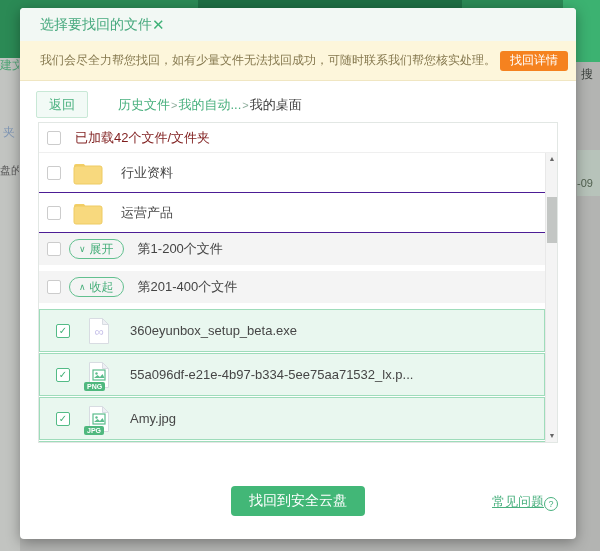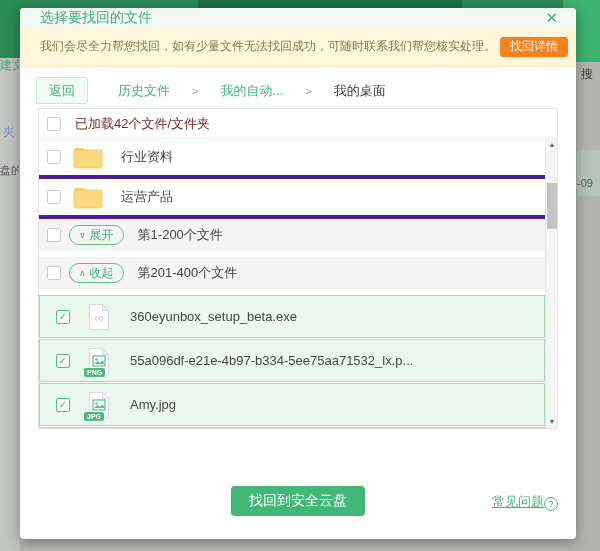--- a/index.html
+++ b/index.html
@@ -18,49 +18,49 @@
   .bg-frag.f4 { left:581px; top:66px; width:19px; color:#3f4440; }
   .bg-band { position:absolute; left:577px; top:150px; width:23px; height:46px; background:#b7c3ba; }
   .bg-frag.f5 { left:577px; top:177px; width:23px; color:#51604f; font-size:11px; }
   .bg-left-panel { position:absolute; left:0; top:58px; width:20px; height:493px; background:#c2c4c1; }
 
   
   .dialog { position:absolute; left:20px; top:8px; width:556px; height:531px;
             background:#fff; border-radius:4px; box-shadow:0 3px 14px rgba(0,0,0,.35);
             display:flex; flex-direction:column; overflow:hidden; }
 
-  .titlebar { height:19px; background:#f2f8f4; display:flex; align-items:center;
-              justify-content:space-between; padding:0 18px 0 20px; flex:none; }
+  .titlebar { height:33px; background:#f2f8f4; display:flex; align-items:center;
+              padding:0 18px 0 20px; flex:none; }
   .title { color:#47a97e; font-size:14px; }
   .close { color:#3fb177; font-size:15px; font-weight:bold; cursor:pointer; line-height:1; }
 
   .notice { height:40px; background:#fdf6db; border-bottom:1px solid #f0e6c2; flex:none;
             display:flex; align-items:center; justify-content:space-between; padding:0 8px 0 20px; }
   .notice-text { color:#85784e; font-size:12px; }
   .notice-btn { background:#f5821f; color:#fff; font-size:12px; border:none; border-radius:3px;
                 height:20px; padding:0 10px; cursor:pointer; }
 
   .toolbar { height:41px; flex:none; display:flex; align-items:center; padding:6px 18px 0 16px; }
   .back-btn { width:52px; height:27px; background:#f2faf6; border:1px solid #c8e8d6; border-radius:2px;
               color:#49b07e; font-size:13px; cursor:pointer; }
-  .crumbs { margin-left:30px; font-size:13px; display:flex; align-items:center; gap:22px; }
+  .crumbs { margin-left:30px; font-size:13px; display:flex; align-items:center; gap:1px; }
   .crumb-link { color:#49b07e; cursor:pointer; }
   .crumb-sep { color:#8fae9d; font-size:11px; }
   .crumb-cur { color:#3c3c3c; }
 
   .listbox { margin:0 18px; border:1px solid #e2e7e4; height:321px; flex:none;
              display:flex; flex-direction:column; background:#fff; }
   .list-header { height:30px; flex:none; display:flex; align-items:center; padding-left:8px;
                  border-bottom:1px solid #efefef; }
   .list-header-label { font-size:13px; color:#7f1d1d; margin-left:14px; }
   .scrollwrap { position:relative; flex:1; overflow:hidden; }
   .rows { position:absolute; left:0; top:0; right:12px; }
 
   .row { display:flex; align-items:center; padding-left:8px; }
-  .row.folder { height:40px; border-bottom:4px solid #4c1d95; }
+  .row.folder { height:40px; border-bottom:1px solid #4c1d95; }
   .row.group { height:32px; background:#f4f4f4; margin-bottom:6px; }
   .row.file { height:43px; background:#e9f7ef; border:1px solid #9edcba; margin-bottom:1px; padding-left:16px; }
 
   .cb { width:14px; height:14px; border:1px solid #ccc; border-radius:2px; background:#fff;
         flex:none; display:flex; align-items:center; justify-content:center;
         font-size:10px; color:#3fae74; line-height:1; cursor:pointer; }
   .cb.on { border-color:#53bb86; }
 
   .ficon { flex:none; margin-left:18px; position:relative; width:24px; height:28px; }
   .folder .ficon { width:30px; height:24px; margin-left:12px; }

